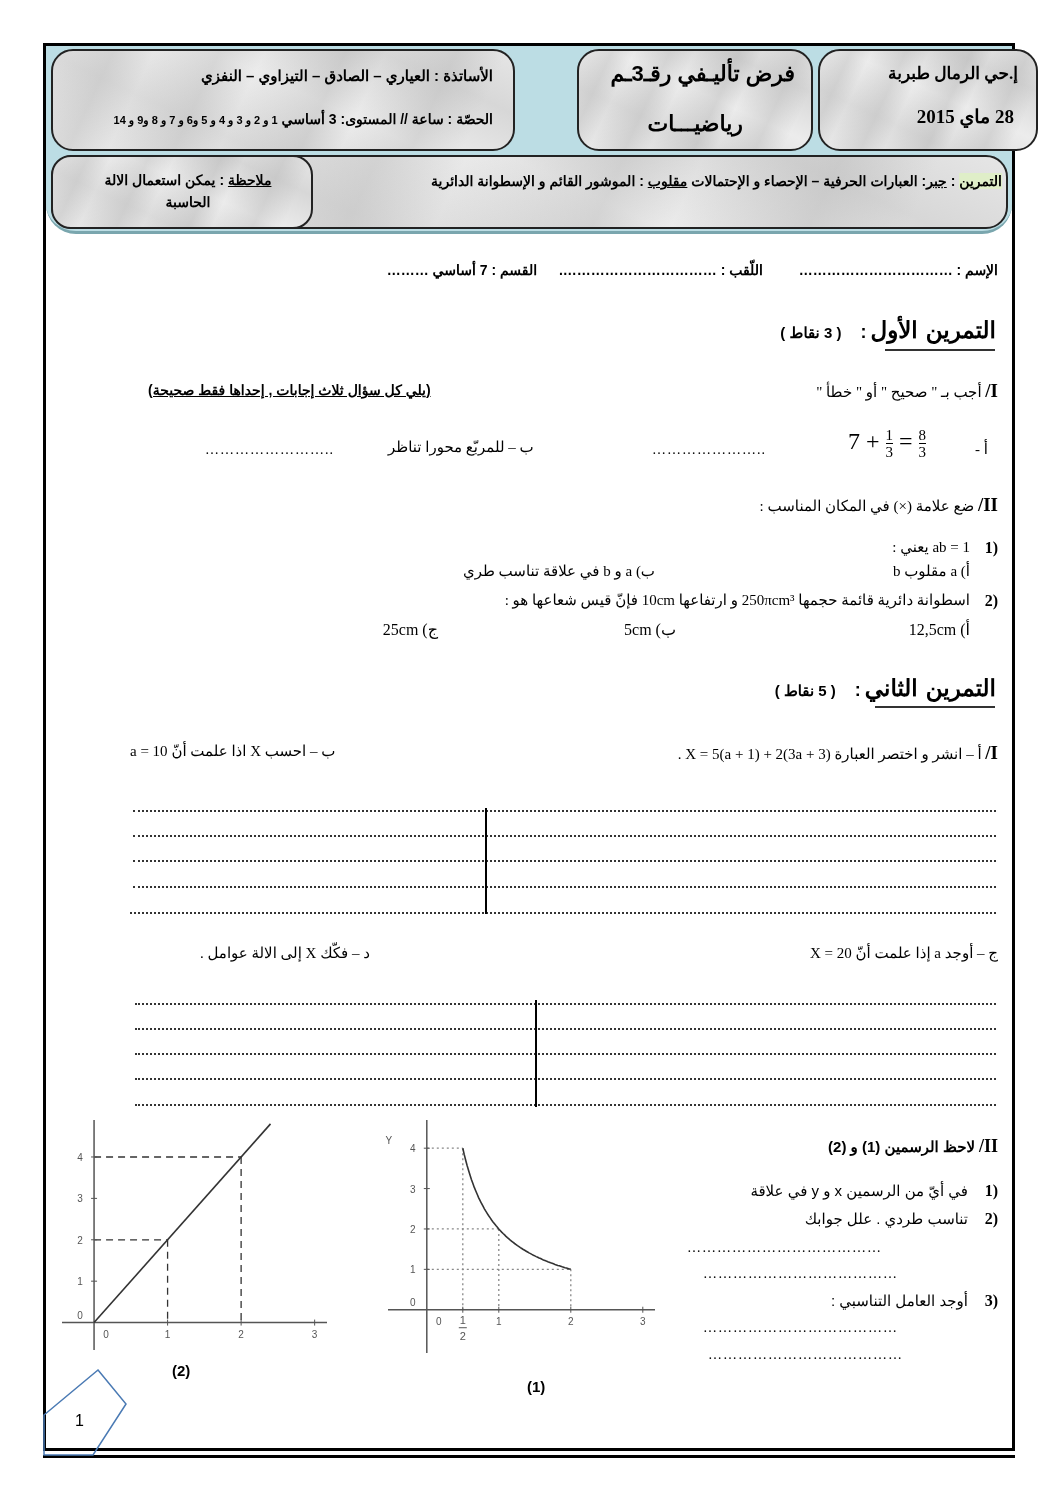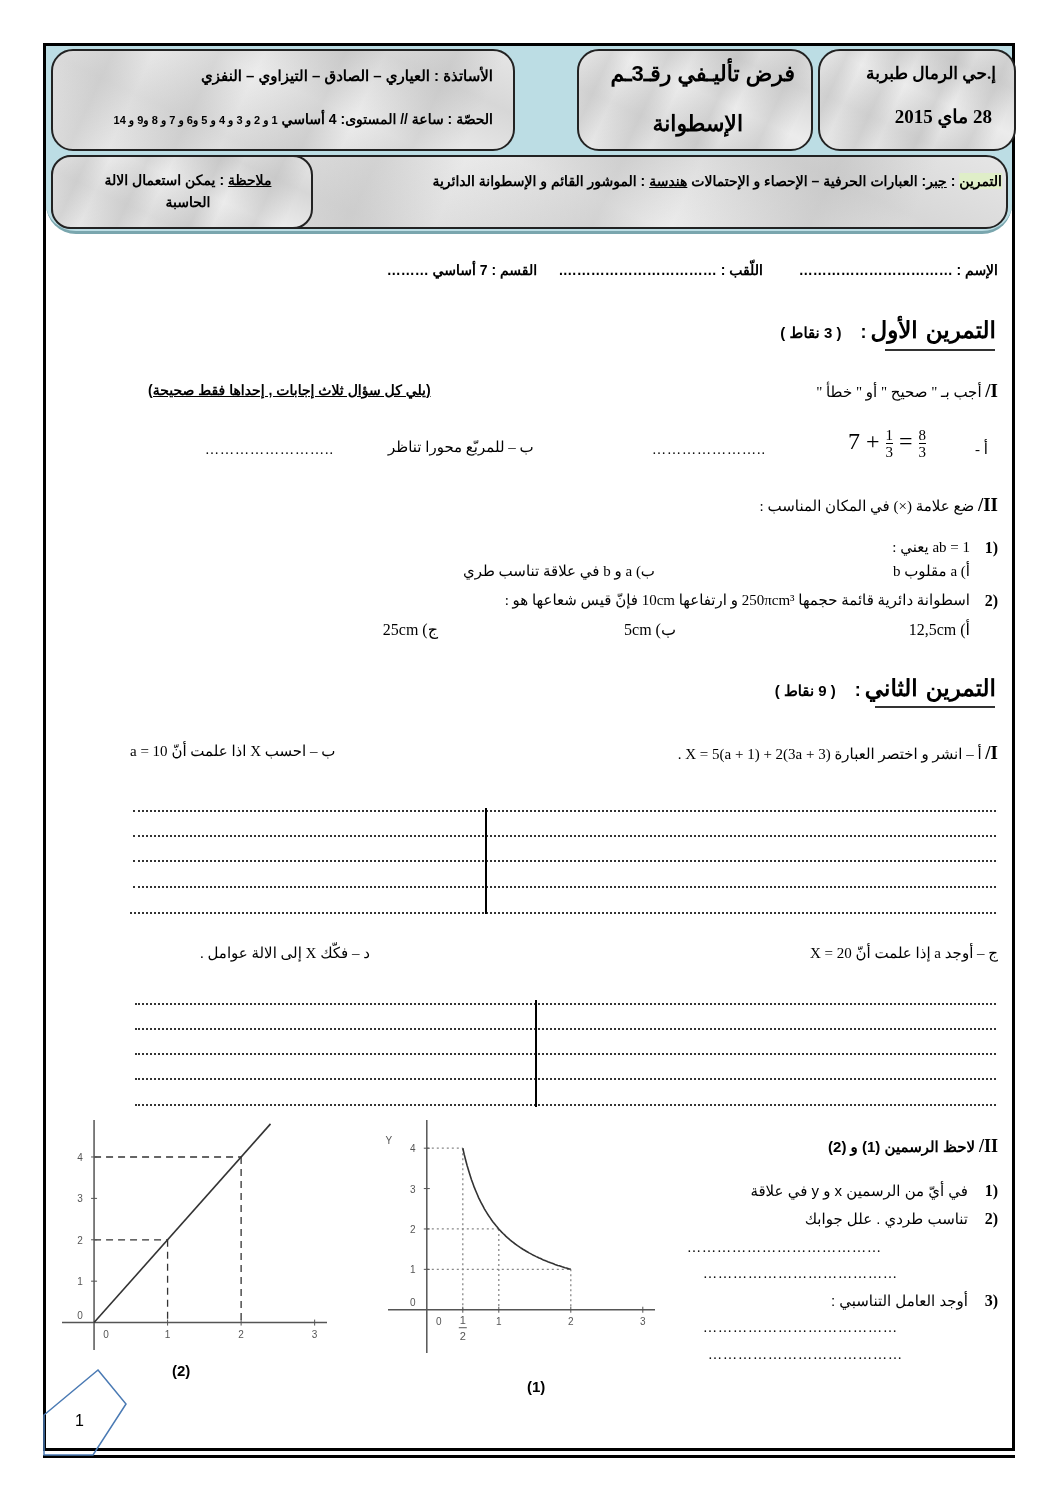--- a/index.html
+++ b/index.html
@@ -27,43 +27,43 @@
   svg text { font-family:"Liberation Sans", sans-serif; }
 </style>
 </head>
 <body>
 
 <div class="abs page-frame"></div>
 <div class="abs bottom-rule"></div>
 
 <div class="abs header-band"></div>
 
-<div class="abs marble" style="left:818px;top:49px;width:198px;height:102px;">
+<div class="abs marble" style="left:818px;top:49px;width:220px;height:102px;">
   <div class="abs rtl serif bold" style="right:18px;top:12px;font-size:17px;">إ.حي الرمال طبربة</div>
   <div class="abs rtl serif bold" style="right:22px;top:54px;font-size:19px;">28 ماي 2015</div>
 </div>
 
 <div class="abs marble" style="left:577px;top:49px;width:236px;height:102px;">
   <div class="abs rtl sans bold" style="right:16px;top:10px;font-size:22px;">فرض تأليـفي رقـ3ـم</div>
-  <div class="abs rtl sans bold" style="right:68px;top:60px;font-size:22px;">الإسطوانة</div>
+  <div class="abs rtl sans bold" style="right:68px;top:60px;font-size:22px;">رياضيـــات</div>
 </div>
 
 <div class="abs marble" style="left:51px;top:49px;width:464px;height:102px;">
   <div class="abs rtl sans bold" style="right:20px;top:16px;font-size:15px;">الأساتذة : العياري – الصادق – التيزاوي – النفزي</div>
   <div class="abs rtl sans bold" style="right:20px;top:60px;font-size:14px;white-space:nowrap;">
-    <span>الحصّة : ساعة  //  المستوى: 4 أساسي</span>
+    <span>الحصّة : ساعة  //  المستوى: 3 أساسي</span>
     <span style="font-size:11px;">1 و 2 و 3 و 4 و 5 و6 و 7 و 8 و9 و 14</span>
   </div>
 </div>
 
 <div class="abs marble" style="left:51px;top:155px;width:957px;height:74px;">
   <div class="abs rtl sans bold" style="right:4px;top:16px;font-size:14px;white-space:nowrap;">
     <span class="hl-green">التمرين</span>
     <span> : </span><span class="u">جبر</span><span>: العبارات الحرفية  –  الإحصاء و الإحتمالات </span>
-    <span class="u">هندسة</span><span> : الموشور القائم و الإسطوانة الدائرية</span>
+    <span class="u">مقلوب</span><span> : الموشور القائم و الإسطوانة الدائرية</span>
   </div>
 </div>
 <div class="abs marble" style="left:51px;top:155px;width:262px;height:74px;border-radius:20px;">
   <div class="abs rtl sans bold" style="right:18px;top:12px;width:210px;font-size:14px;line-height:22px;text-align:center;">
     <span class="u">ملاحظة</span><span> : يمكن استعمال الالة الحاسبة</span>
   </div>
 </div>
 
 <div class="abs rtl sans bold" style="right:60px;top:262px;font-size:14px;white-space:nowrap;">
   <span>الإسم : </span>
@@ -108,21 +108,21 @@
 <div class="abs rtl serif" style="right:403px;top:562px;font-size:15px;white-space:nowrap;">ب)   a  و  b  في علاقة تناسب طري</div>
 <div class="abs rtl serif bold" style="right:60px;top:592px;font-size:16px;">(2</div>
 <div class="abs rtl serif" style="right:88px;top:591px;font-size:15px;white-space:nowrap;">اسطوانة دائرية قائمة حجمها  250πcm³  و ارتفاعها  10cm  فإنّ قيس شعاعها هو :</div>
 <div class="abs rtl serif" style="right:88px;top:620px;font-size:16px;white-space:nowrap;">أ)   12,5cm</div>
 <div class="abs rtl serif" style="right:382px;top:620px;font-size:16px;white-space:nowrap;">ب)   5cm</div>
 <div class="abs rtl serif" style="right:620px;top:620px;font-size:16px;white-space:nowrap;">ج)   25cm</div>
 
 <div class="abs rtl" style="right:62px;top:674px;white-space:nowrap;">
   <span class="title-ex">التمرين الثاني</span>
   <span class="sans bold" style="font-size:18px;"> : </span>
-  <span class="sans bold" style="font-size:15px;margin-right:14px;">( 9 نقاط )</span>
+  <span class="sans bold" style="font-size:15px;margin-right:14px;">( 5 نقاط )</span>
 </div>
 <div class="abs ex-underline" style="left:875px;top:706px;width:120px;"></div>
 
 <div class="abs rtl serif" style="right:60px;top:742px;font-size:15px;white-space:nowrap;">
   <span class="bold" style="font-size:19px;">I/</span>
   <span>أ – انشر و اختصر العبارة   X = 5(a + 1) + 2(3a + 3)  .</span>
 </div>
 <div class="abs rtl serif" style="left:130px;top:742px;font-size:15px;white-space:nowrap;">ب – احسب X  اذا علمت أنّ   a = 10</div>
 
 <div>

